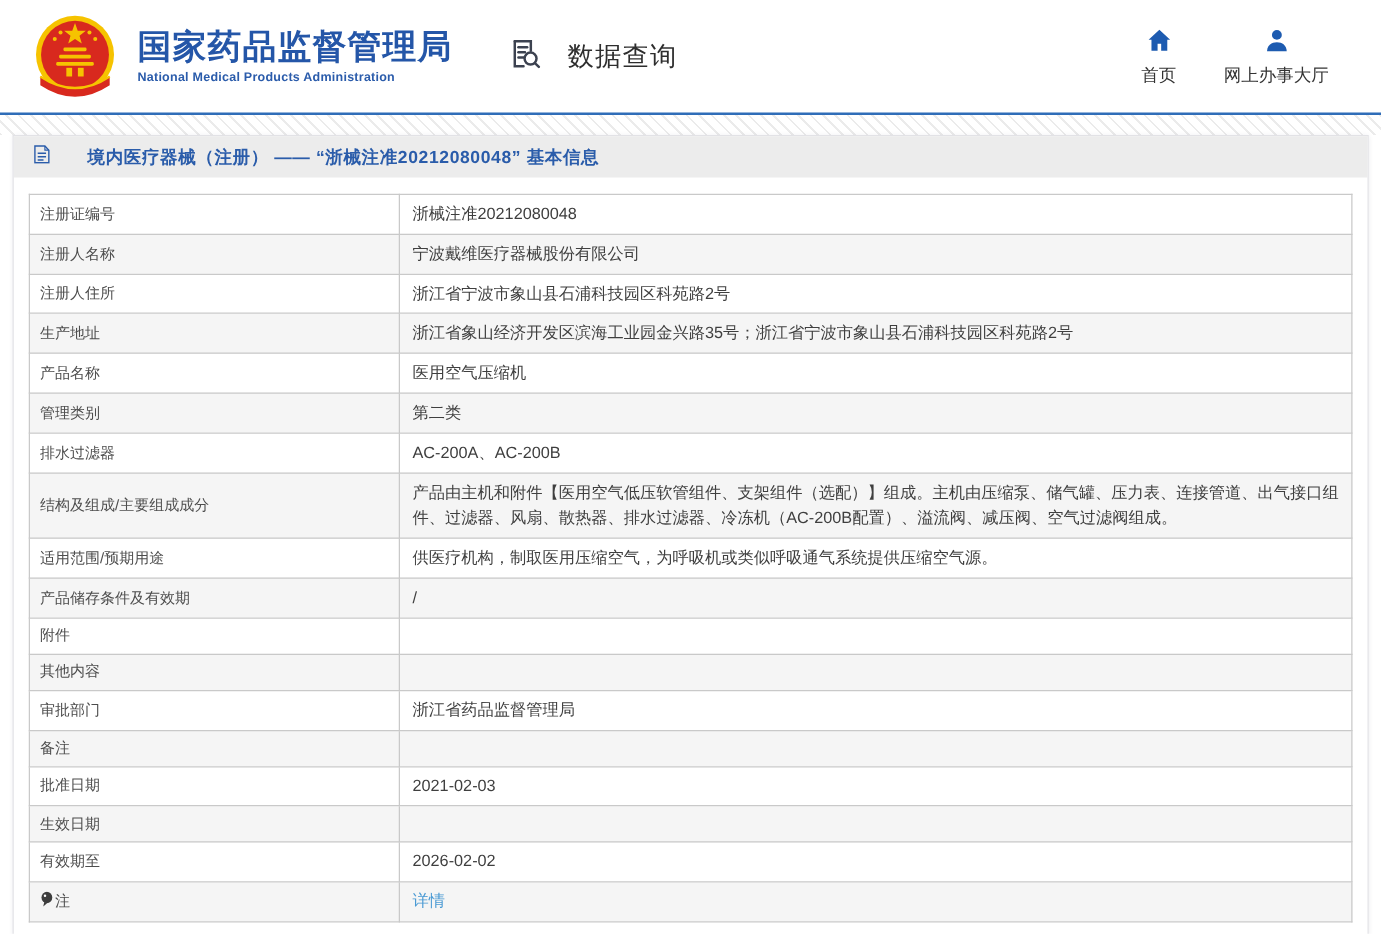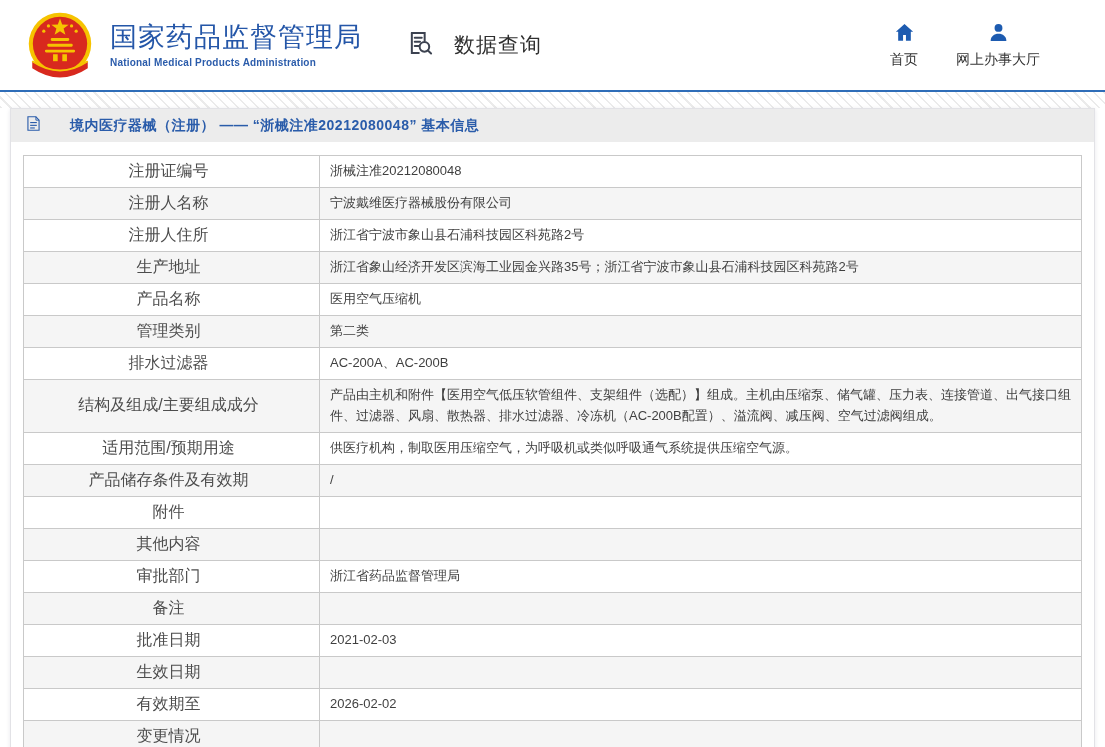--- a/index.html
+++ b/index.html
@@ -3,45 +3,45 @@
 <meta charset="utf-8">
 <style>
   * { margin:0; padding:0; box-sizing:border-box; }
   html,body { width:1105px; height:747px; background:#ffffff;
     font-family:"Liberation Sans","DejaVu Sans",sans-serif; }
 
   
   .site-header { height:90px; display:flex; align-items:center; background:#fff; }
   .emblem-wrap { margin-left:20px; width:80px; height:74px; flex:0 0 auto; }
   .org-title { margin-left:10px; }
-  .org-title .cn { font-size:27px; font-weight:normal; color:#2456a8; letter-spacing:1px; line-height:1.15; }
+  .org-title .cn { font-size:27px; font-weight:bold; color:#2456a8; letter-spacing:1px; line-height:1.15; }
   .org-title .en { font-size:10px; font-weight:bold; color:#2b5cab; margin-top:3px; letter-spacing:.2px; }
   .data-query { display:flex; align-items:center; margin-left:44px; gap:20px; }
   .data-query .dq-label { font-size:21px; color:#2e2e2e; letter-spacing:1px; }
-  .top-nav { margin-left:auto; margin-right:65px; display:flex; gap:38px; }
+  .top-nav { margin-left:auto; margin-right:42px; display:flex; gap:38px; }
   .nav-item { display:flex; flex-direction:column; align-items:center; gap:3px; cursor:pointer; }
   .nav-item .nav-label { font-size:14px; color:#333; white-space:nowrap; }
 
   
   .blue-line { height:2px; background:#2f6db8; }
   .hatch-band { height:16px;
     background:repeating-linear-gradient(45deg,#ebebeb 0,#ebebeb 1.5px,#ffffff 1.5px,#ffffff 7px); }
 
   
   .main-area { padding:0 10px; background:#fff; }
   .panel { background:#fff; border:1px solid #e2e2e6; box-shadow:0 1px 4px rgba(40,40,80,.10); }
   .panel-title { height:33px; background:#ececec; display:flex; align-items:center;
     padding-left:16px; gap:6px; }
   .panel-title .pt-text { font-size:14px; font-weight:bold; color:#2a5caa; letter-spacing:.5px;margin-left:24px; }
 
   
   .table-wrap { margin:13px 12px 14px 12px; }
   table.info { width:100%; border-collapse:collapse; table-layout:fixed; }
-  table.info th { width:296px; border:1px solid #c9c9c9; text-align:center;
-    padding:5px 14px 5px 8px; font-weight:normal; font-size:16px; color:#4d4d4d;
+  table.info th { width:296px; border:1px solid #c9c9c9; text-align:left;
+    padding:5px 14px 5px 8px; font-weight:normal; font-size:12px; color:#4d4d4d;
     height:29px; white-space:nowrap; }
   table.info td { border:1px solid #c9c9c9; padding:5px 10px; font-size:13px;
     color:#3f3f3f; line-height:1.6; }
   table.info tr:nth-child(even) { background:#f5f5f5; }
   table.info a.detail-link { color:#4a9ad4; text-decoration:none; cursor:pointer; }
   .note-icon { display:inline-block; vertical-align:-1px; margin-right:1px; }
 </style>
 </head>
 <body>
 
@@ -185,24 +185,20 @@
             </tr>
             <tr>
               <th><span>生效日期</span></th>
               <td><span></span></td>
             </tr>
             <tr>
               <th><span>有效期至</span></th>
               <td><span>2026-02-02</span></td>
             </tr>
             <tr>
-              <th><span>变更情况</span></th>
-              <td><span></span></td>
-            </tr>
-            <tr>
               <th><svg class="note-icon" width="11" height="13" viewBox="0 0 11 13">
                   <ellipse cx="5.5" cy="5" rx="4.3" ry="4.6" fill="#3d3d3d"></ellipse>
                   <path d="M3.4 8.6 L2.6 12.2 L5.6 9.5 Z" fill="#3d3d3d"></path>
                   <circle cx="4" cy="3.6" r="1" fill="#ffffff"></circle>
                 </svg><span>注</span></th>
               <td><a class="detail-link" href="javascript:void(0)">详情</a></td>
             </tr>
           </tbody>
       </table>
     </div>

